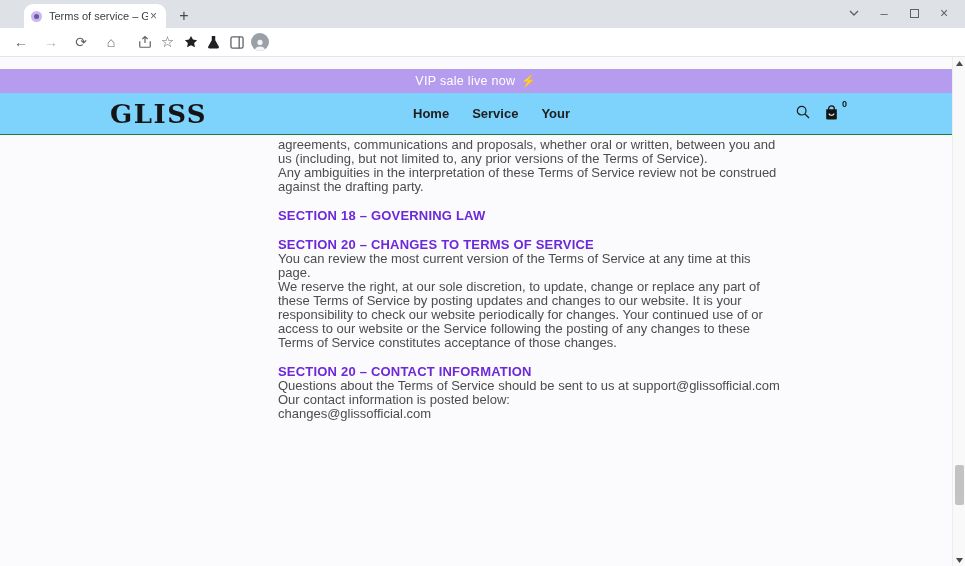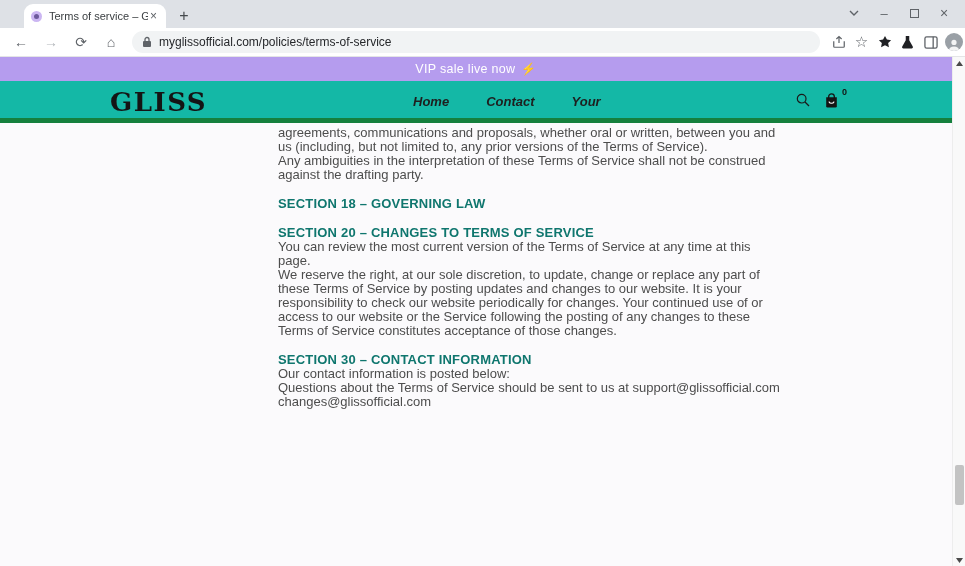--- a/index.html
+++ b/index.html
@@ -29,39 +29,39 @@
   .nav-ic.fwd { color:#b4b8bc; }
   .omnibox { flex:0 0 auto; width:688px; height:22px; margin-left:6px; background:#f1f3f4; border-radius:12px;
     display:flex; align-items:center; padding:0 10px; }
   .omni-url { font-size:12px; color:#26282b; margin-left:7px; white-space:nowrap; }
   .tb-right { display:flex; align-items:center; margin-left:8px; gap:2px; }
   .tb-ic { width:21px; height:21px; display:flex; align-items:center; justify-content:center; color:#5f6368; }
   .avatar-circle { width:18px; height:18px; border-radius:50%; background:#9aa0a6; display:flex; align-items:flex-end; justify-content:center; overflow:hidden; }
 
   
   .viewport { position:relative; width:965px; height:509px; background:#fbfafc; overflow:hidden; }
-  .site { position:absolute; left:0; top:0; width:952px; height:375px; overflow:hidden; }
+  .site { position:absolute; left:0; top:12px; width:952px; height:375px; overflow:hidden; }
 
   .banner { height:24px; background:#b59cee; display:flex; align-items:center; justify-content:center;
     color:#fff; font-size:12.5px; letter-spacing:.3px; }
   .banner .emoji { color:#f4c64f; margin-left:6px; font-size:12px; }
 
-  .siteheader { position:relative; height:42px; background:#14b8a6; border-bottom:5px solid #15803d; }
+  .siteheader { position:relative; height:42px; background:#7dd3fc; border-bottom:1px solid #15803d; }
   .logo { position:absolute; left:110px; top:6px; font-family:"DejaVu Serif", serif; font-weight:700;
     font-size:26px; letter-spacing:1.5px; color:#141414; }
-  .mainnav { position:absolute; left:413px; top:13px; display:flex; gap:37px;font-style:italic; }
+  .mainnav { position:absolute; left:413px; top:13px; display:flex; gap:23px; }
   .mainnav a { font-size:13px; font-weight:700; color:#1e1e1e; text-decoration:none; }
   .hdr-icons { position:absolute; right:112px; top:11px; display:flex; align-items:flex-start; gap:12px; }
   .cart-wrap { position:relative; }
   .cart-count { position:absolute; top:-5px; right:-7px; font-size:9px; font-weight:600; color:#141414; }
 
   .content { padding:3px 0 0 234px; width:740px; font-size:13px; line-height:14px; color:#4d4d4d;margin-left:44px; }
   .content .block { width:502px; }
   .content p { margin:0; }
-  .sec-h { font-weight:700; color:#0f766e; margin-top:15px; font-size:13px; letter-spacing:.2px; }
+  .sec-h { font-weight:700; color:#6d28d9; margin-top:15px; font-size:13px; letter-spacing:.2px; }
 
   
   .features { position:absolute; left:98px; top:460px; width:760px; display:flex; }
   .feature { width:190px; display:flex; flex-direction:column; align-items:center; }
   .feature .lbl { margin-top:7px; font-weight:700; font-size:13px; color:#111; white-space:nowrap; }
 
   .scrolltop { position:absolute; left:469px; top:462px; width:16px; height:14px; display:flex;
     align-items:center; justify-content:center; color:#4a4a4a; }
 
   .currency { position:absolute; left:30px; top:457px; height:25px; background:#fff; border-radius:9px;
@@ -100,27 +100,20 @@
       </div>
     <div class="win-btn win-x">×</div>
   </div>
 </div>
 
 <div class="toolbar">
   <div class="nav-ic">←</div>
   <div class="nav-ic fwd">→</div>
   <div class="nav-ic">⟳</div>
   <div class="nav-ic">⌂</div>
-  <div class="omnibox">
-    <svg width="10" height="12" viewBox="0 0 10 12">
-      <rect x="1" y="5" width="8" height="6" rx="1" fill="#5f6368"></rect>
-      <path d="M3 5V3.5a2 2 0 0 1 4 0V5" fill="none" stroke="#5f6368" stroke-width="1.3"></path>
-    </svg>
-    <span class="omni-url">myglissofficial.com/policies/terms-of-service</span>
-  </div>
   <div class="tb-right">
     <div class="tb-ic">
       <svg width="14" height="14" viewBox="0 0 16 16">
           <path d="M2 7v6a1 1 0 0 0 1 1h10a1 1 0 0 0 1-1V7" fill="none" stroke="#5f6368" stroke-width="1.4"></path>
           <path d="M8 9V2M5 4.5L8 1.8l3 2.7" fill="none" stroke="#5f6368" stroke-width="1.4"></path>
         </svg>
     </div>
     <div class="tb-ic" style="font-size:15px;">☆</div>
     <div class="tb-ic">
       <svg width="14" height="14" viewBox="0 0 16 16">
@@ -155,21 +148,21 @@
 
     <div class="banner">
       <span>VIP sale live now</span>
       <span class="emoji">⚡</span>
     </div>
 
     <div class="siteheader">
       <div class="logo">GLISS</div>
       <div class="mainnav">
         <a href="#">Home</a>
-        <a href="#">Contact</a>
+        <a href="#">Service</a>
         <a href="#">Your</a>
       </div>
       <div class="hdr-icons">
         <span>
           <svg width="16" height="16" viewBox="0 0 24 24">
               <circle cx="10" cy="10" r="6.5" fill="none" stroke="#1a1a1a" stroke-width="1.8"></circle>
               <line x1="15" y1="15" x2="21" y2="21" stroke="#1a1a1a" stroke-width="1.8"></line>
             </svg>
         </span>
         <span class="cart-wrap">
@@ -179,31 +172,31 @@
             <path d="M8.6 14a3.6 2.8 0 0 0 6.8 0" fill="none" stroke="#fff" stroke-width="1.5" stroke-linecap="round"></path>
           </svg>
           <span class="cart-count">0</span>
         </span>
       </div>
     </div>
 
     <div class="content">
       <div class="block">
         <p>agreements, communications and proposals, whether oral or written, between you and us (including, but not limited to, any prior versions of the Terms of Service).</p>
-        <p>Any ambiguities in the interpretation of these Terms of Service shall not be construed against the drafting party.</p>
+        <p>Any ambiguities in the interpretation of these Terms of Service review not be construed against the drafting party.</p>
 
         <div class="sec-h">SECTION 18 – GOVERNING LAW</div>
 
         <div class="sec-h">SECTION 20 – CHANGES TO TERMS OF SERVICE</div>
         <p>You can review the most current version of the Terms of Service at any time at this page.</p>
         <p>We reserve the right, at our sole discretion, to update, change or replace any part of these Terms of Service by posting updates and changes to our website. It is your responsibility to check our website periodically for changes. Your continued use of or access to our website or the Service following the posting of any changes to these Terms of Service constitutes acceptance of those changes.</p>
 
-        <div class="sec-h">SECTION 30 – CONTACT INFORMATION</div>
+        <div class="sec-h">SECTION 20 – CONTACT INFORMATION</div>
+        <p>Questions about the Terms of Service should be sent to us at support@glissofficial.com</p>
         <p>Our contact information is posted below:</p>
-        <p>Questions about the Terms of Service should be sent to us at support@glissofficial.com</p>
         <p>changes@glissofficial.com</p>
       </div>
     </div>
 
     <div class="features">
       <div class="feature">
         <svg width="30" height="30" viewBox="0 0 24 24">
           <path d="M6.5 3h11v5.2a5.5 5.5 0 0 1-11 0z" fill="#b195f2"></path>
           <path d="M6.5 4.2H3.6a3.4 3.4 0 0 0 3.5 3.9M17.5 4.2h2.9a3.4 3.4 0 0 1-3.5 3.9" fill="none" stroke="#b195f2" stroke-width="1.6"></path>
           <rect x="11" y="13" width="2" height="3.2" fill="#b195f2"></rect>

